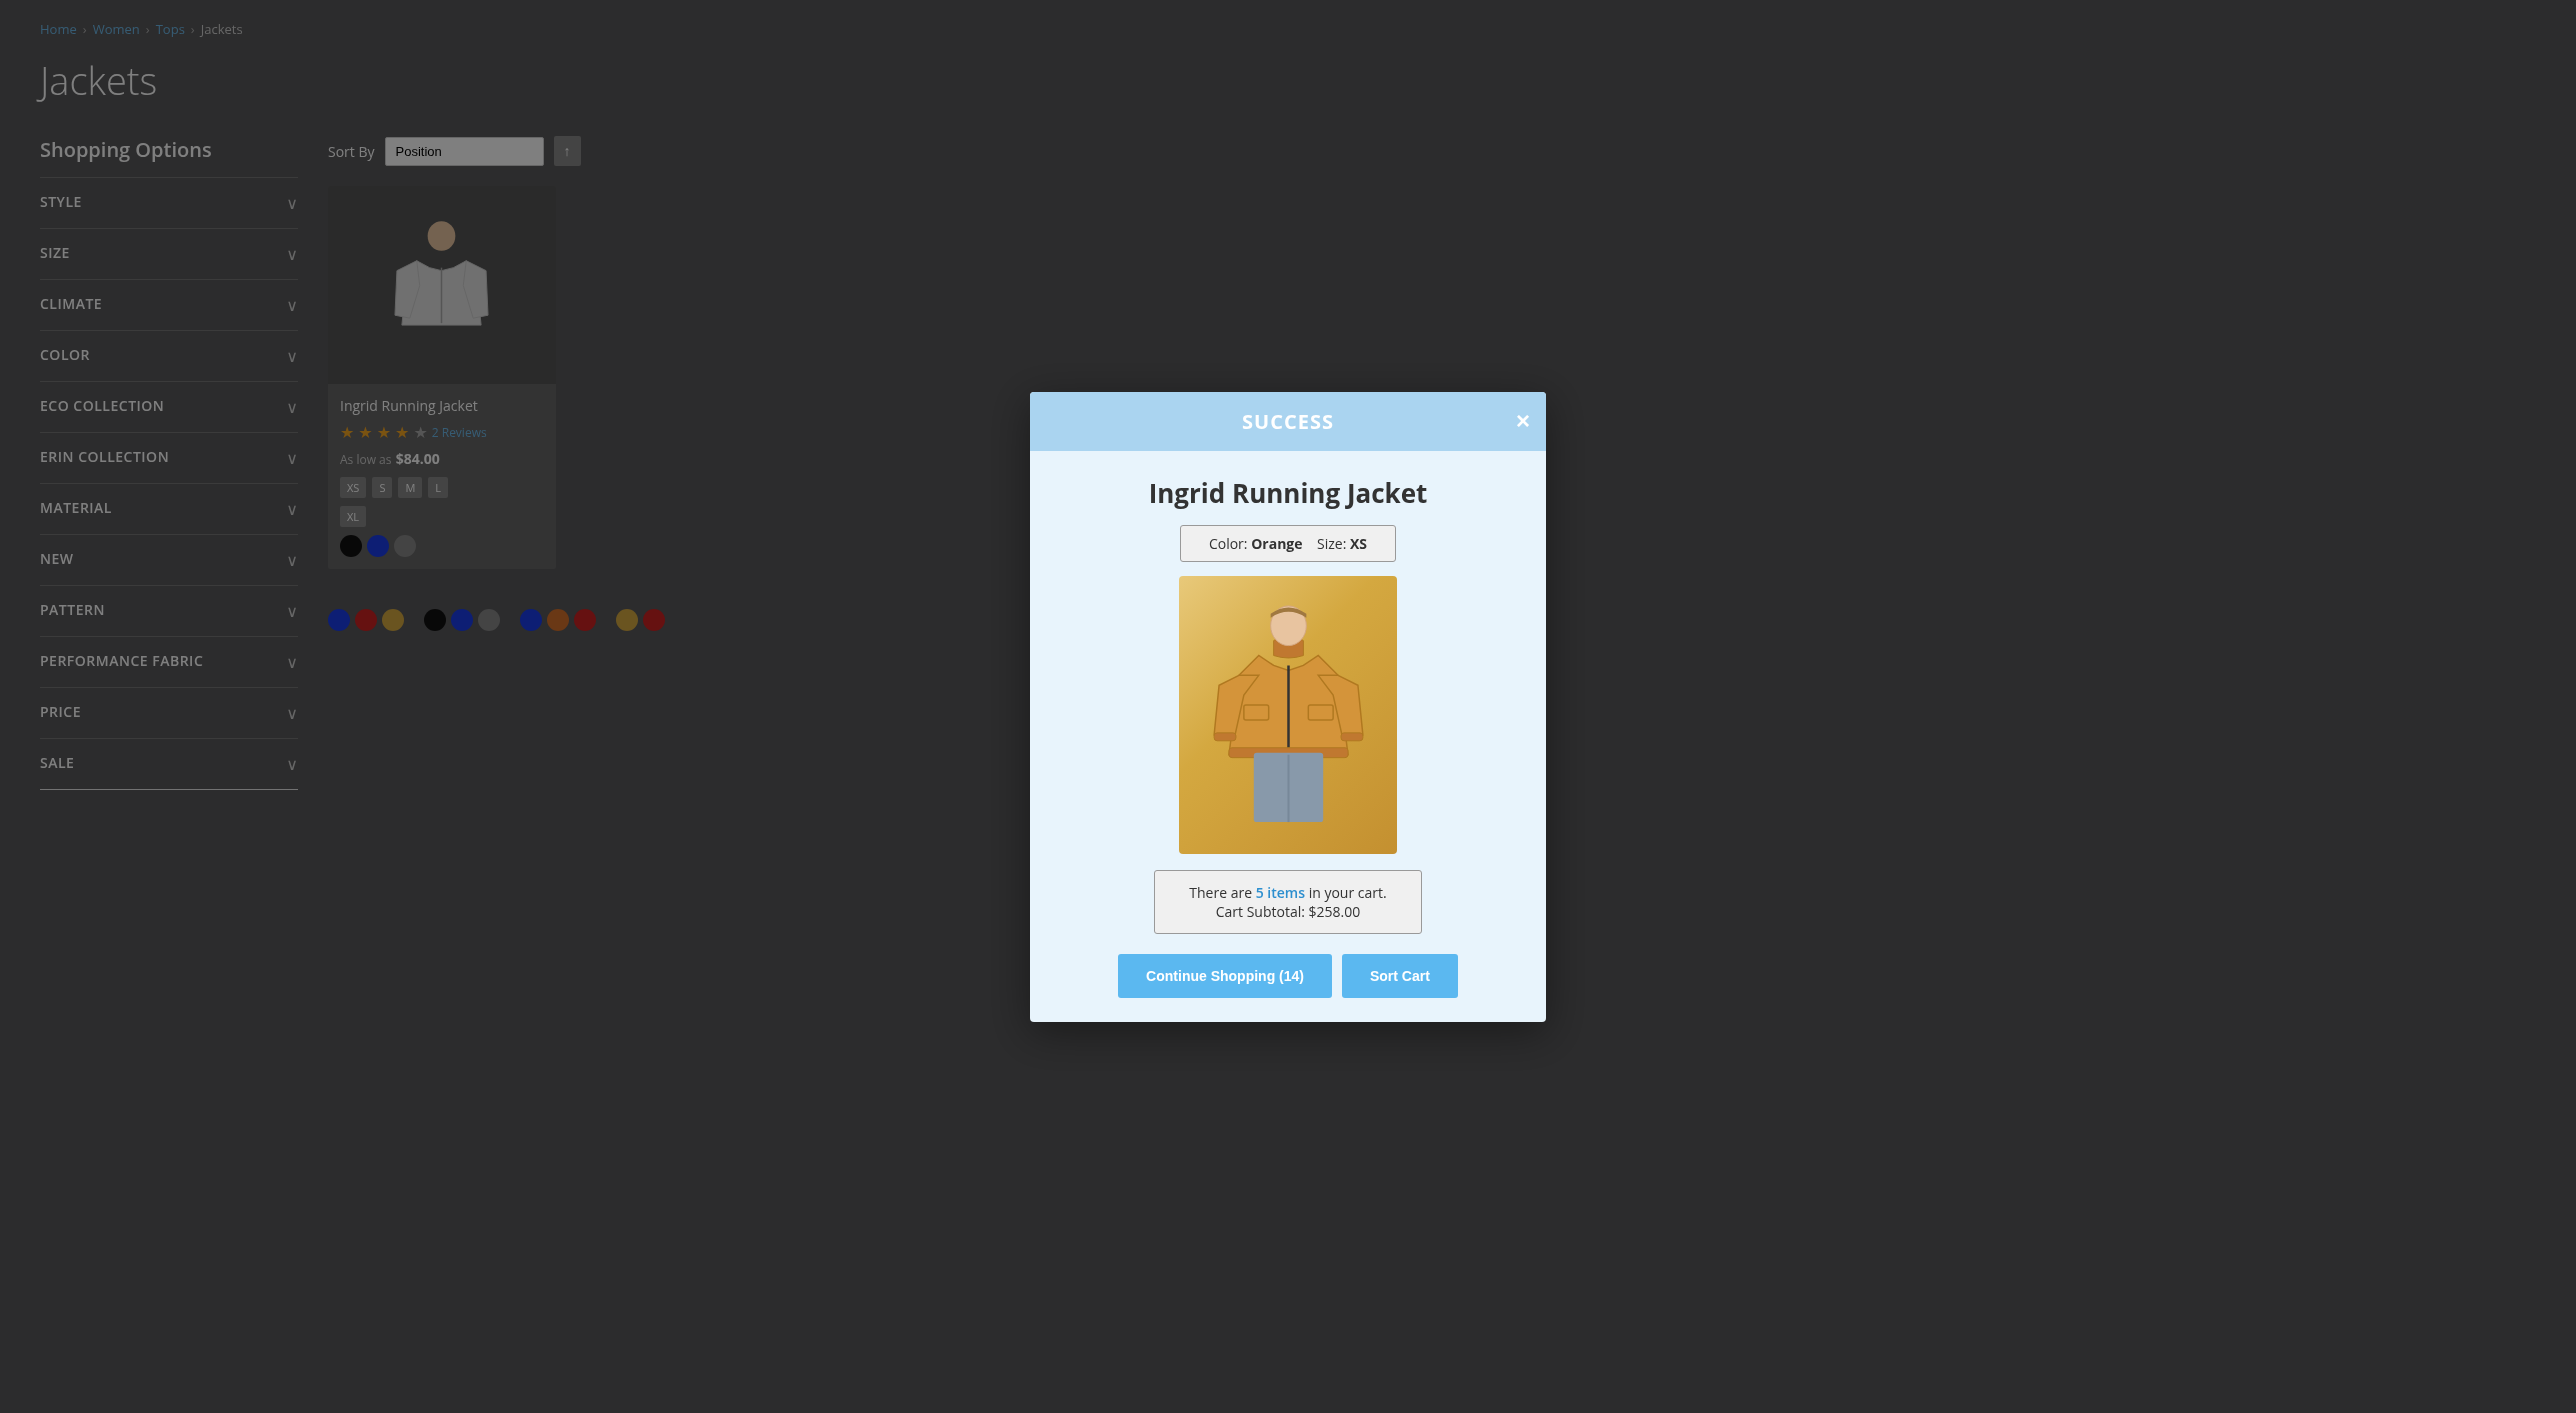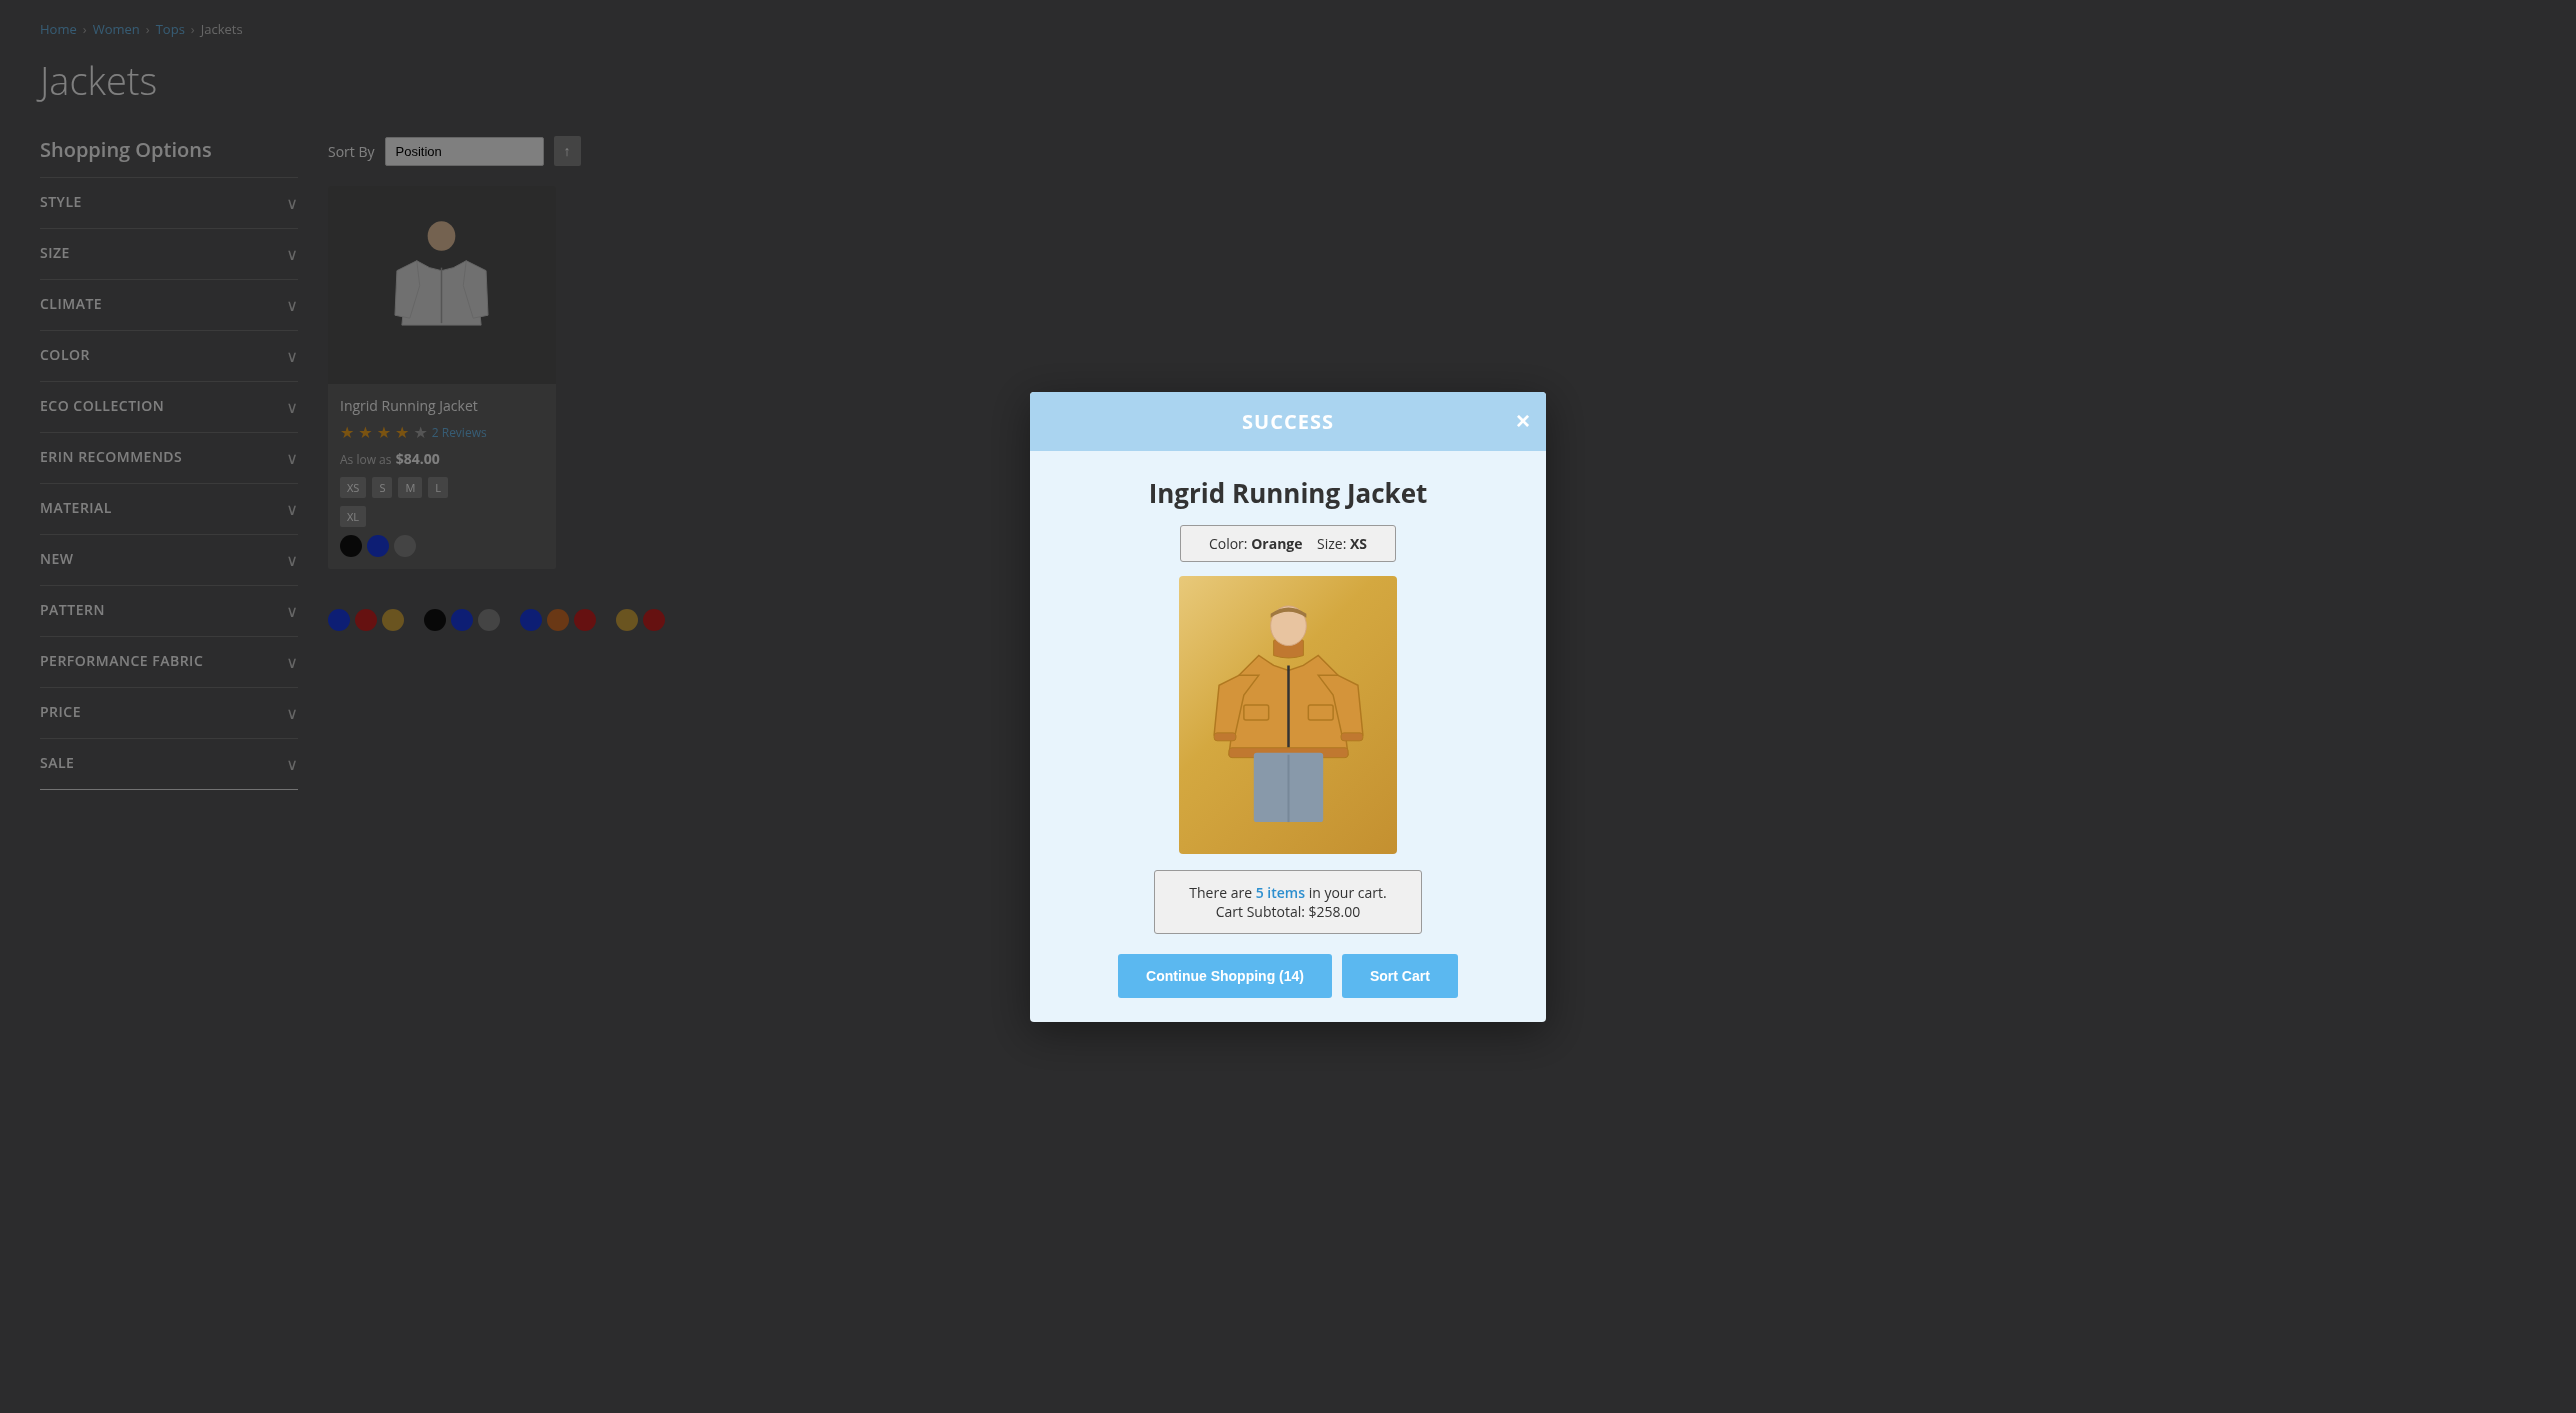--- a/index.html
+++ b/index.html
@@ -462,21 +462,21 @@
       </div>
       <div class="filter-item">
         <span class="filter-label">COLOR</span>
         <span class="filter-chevron">∨</span>
       </div>
       <div class="filter-item">
         <span class="filter-label">ECO COLLECTION</span>
         <span class="filter-chevron">∨</span>
       </div>
       <div class="filter-item">
-        <span class="filter-label">ERIN RECOMMENDS</span>
+        <span class="filter-label">ERIN COLLECTION</span>
         <span class="filter-chevron">∨</span>
       </div>
       <div class="filter-item">
         <span class="filter-label">MATERIAL</span>
         <span class="filter-chevron">∨</span>
       </div>
       <div class="filter-item">
         <span class="filter-label">NEW</span>
         <span class="filter-chevron">∨</span>
       </div>

